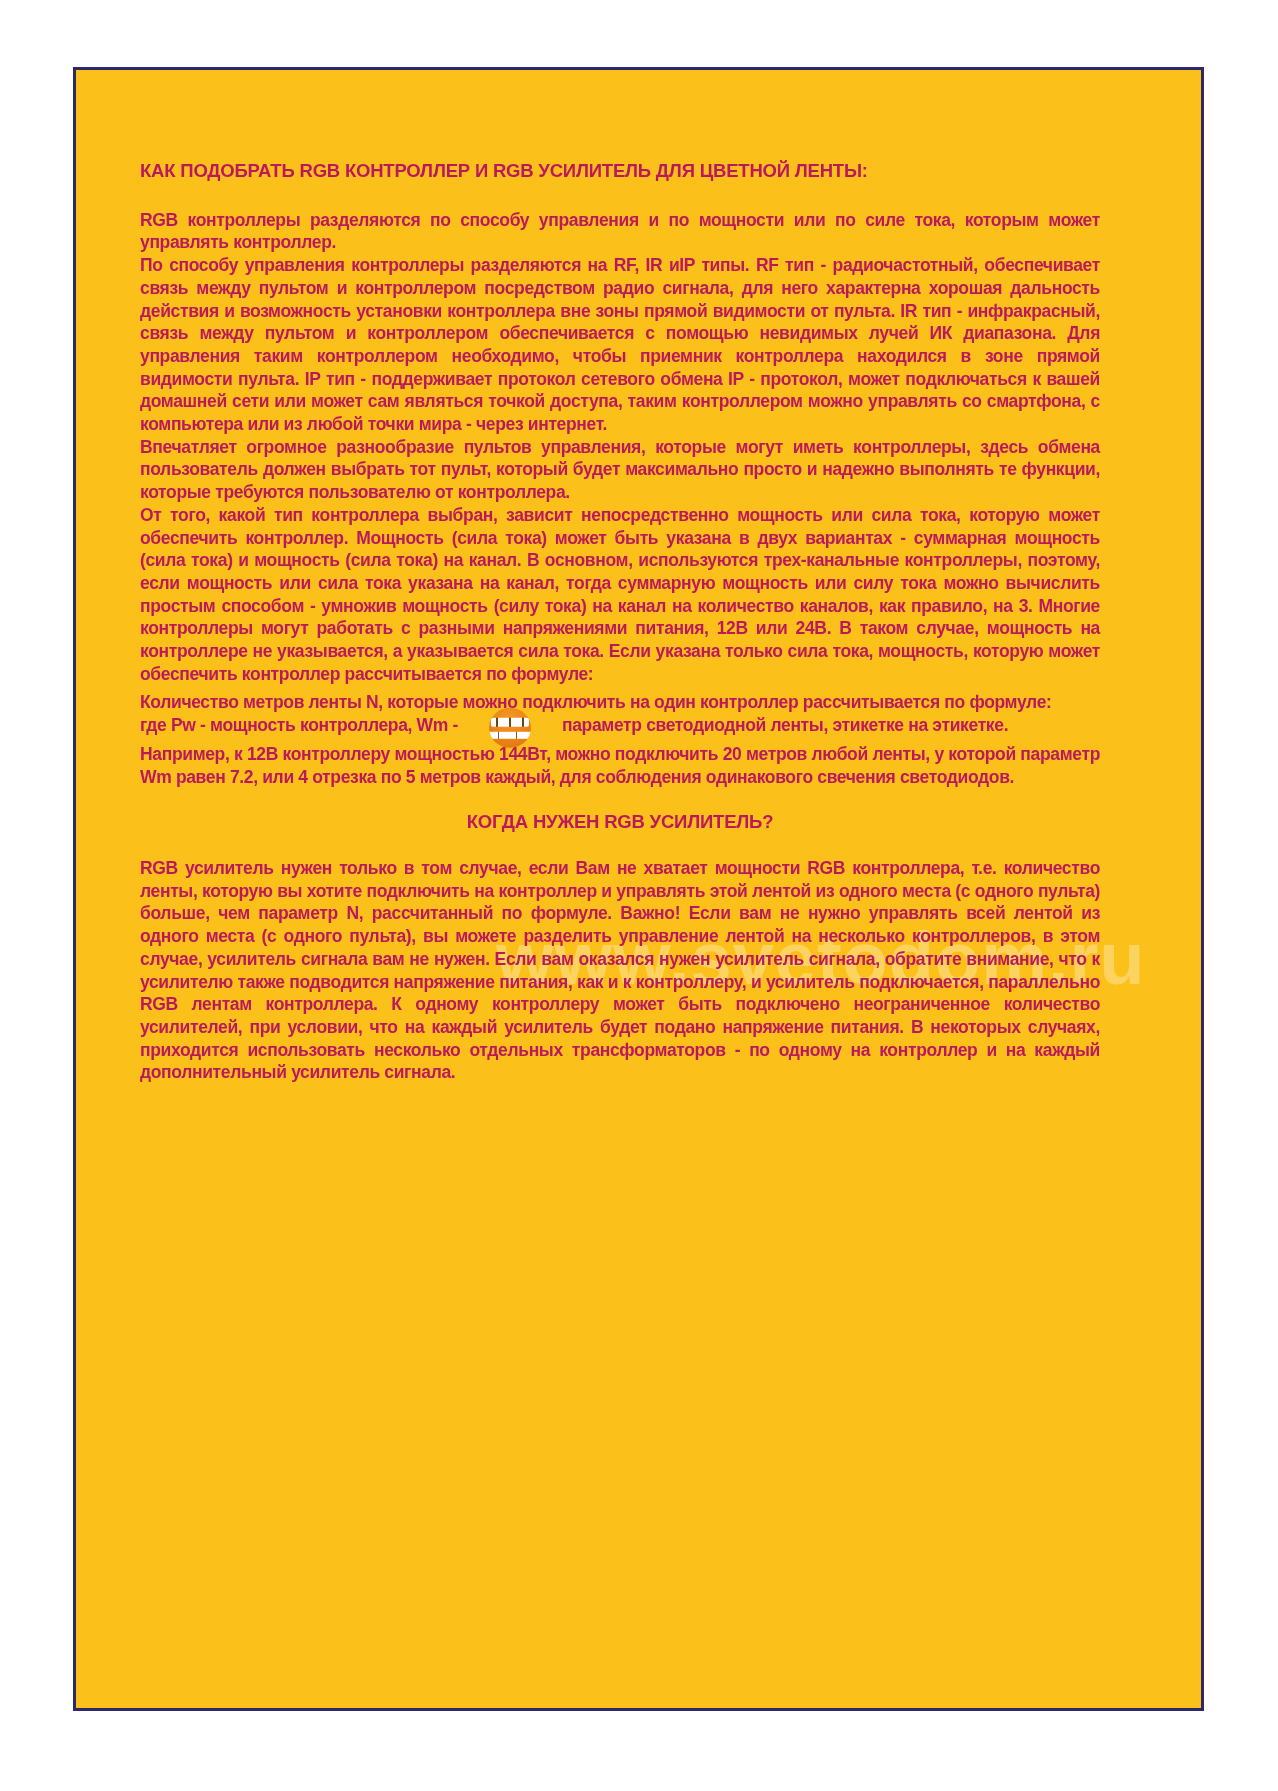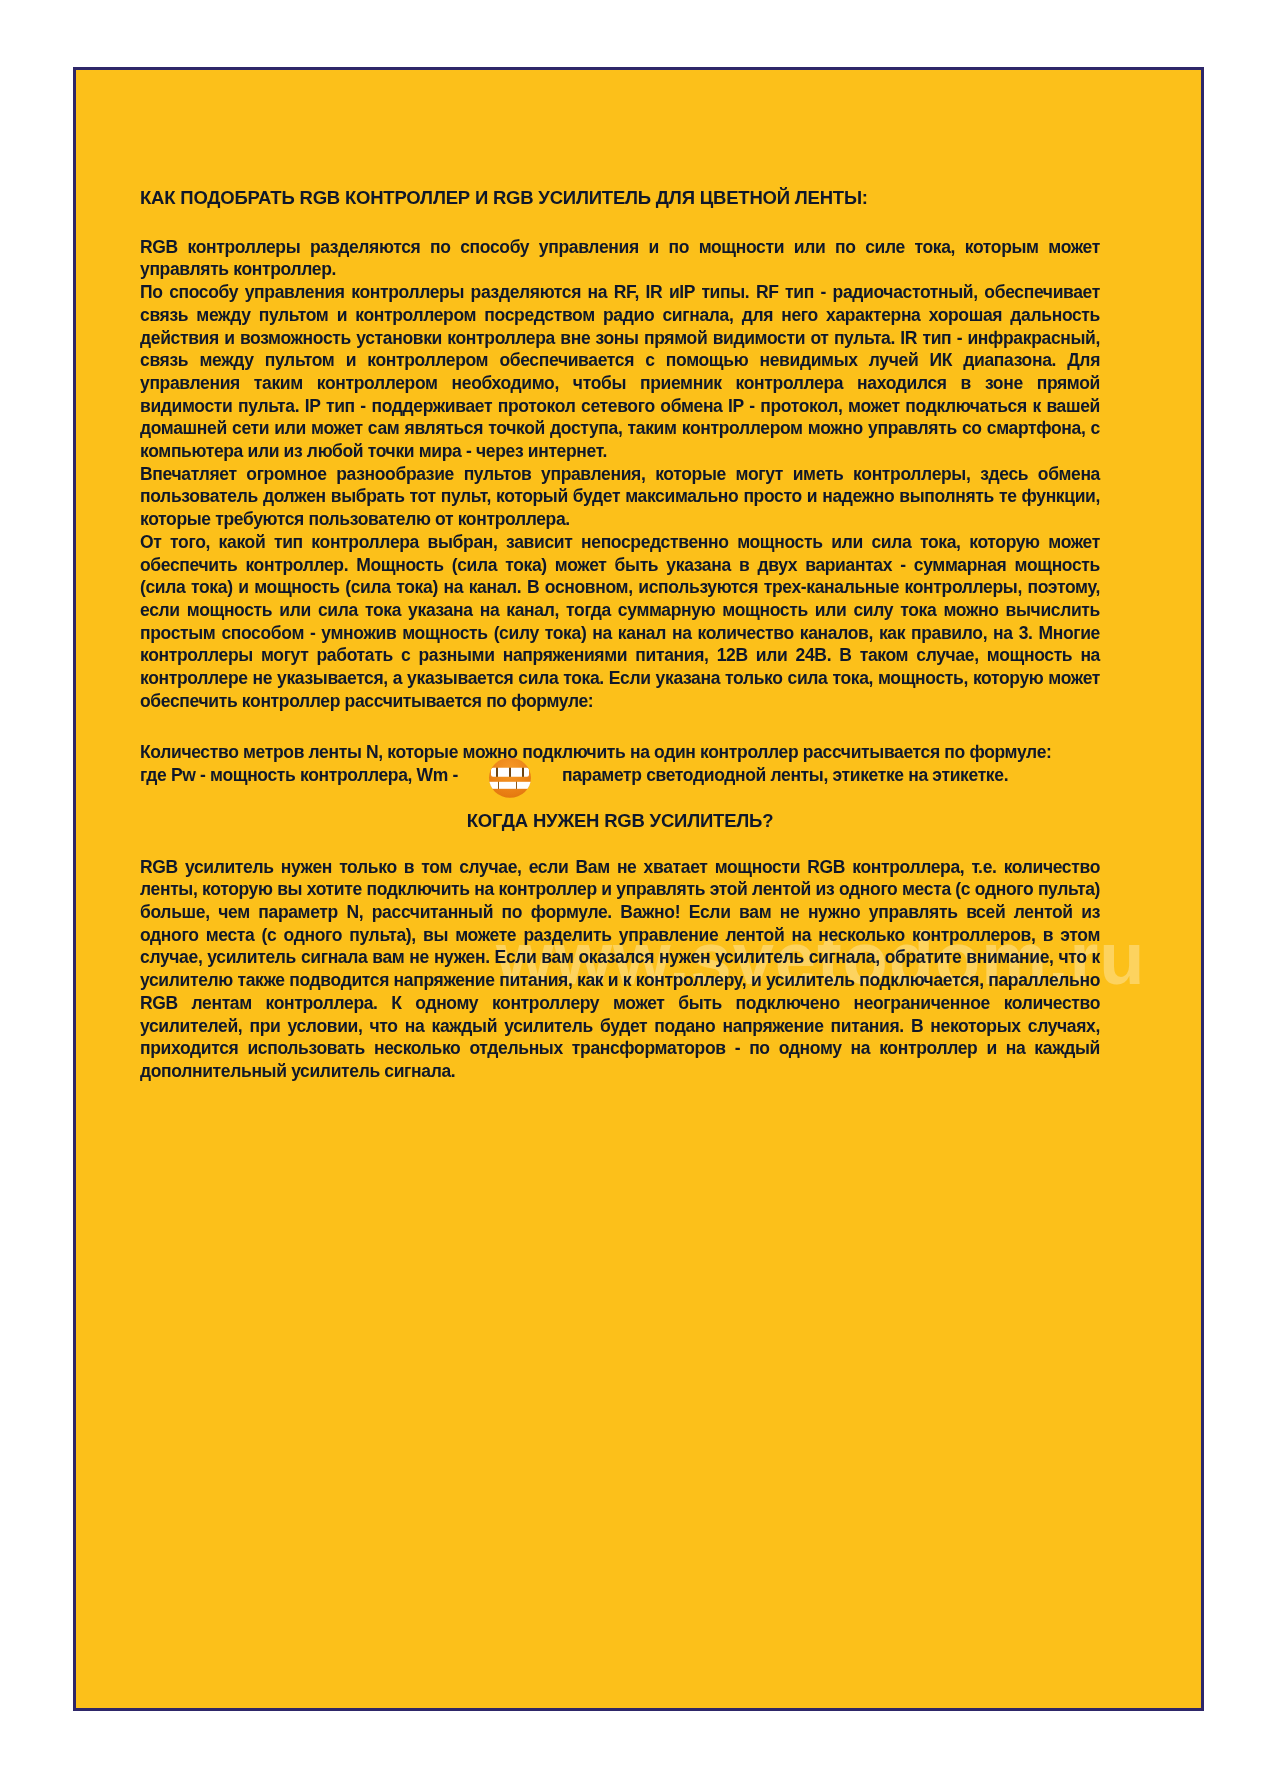--- a/index.html
+++ b/index.html
@@ -11,38 +11,38 @@
   }
   .sheet{
     position:absolute;
     left:73px; top:67px;
     width:1125px; height:1638px;
     background:#fcc01a;
     border:3px solid #2e2769;
   }
   .content{
     position:absolute;
-    left:64px; top:117px;
+    left:64px; top:90px;
     width:960px;
-    color:#0f172a;
+    color:#be185d;
     font-weight:bold;
     font-size:17.5px;
     line-height:22.7px;
     letter-spacing:-0.35px;
   }
   .doc-title{
     font-size:18.5px;
     margin:0 0 26px 0;
     letter-spacing:-0.2px;
   }
   .body-p{
     margin:0;
     text-align:justify;
   }
-  .gap-top{ margin-top:29px; }
+  .gap-top{ margin-top:6px; }
   .formula{
     font-size:19px;
     letter-spacing:0.2px;
     margin:22px 0 24px 312px;
   }
   .formula-2{ margin:22px 0 26px 328px; }
   .section-heading{
     font-size:18.5px;
     margin:23px 0 23px 0;
     letter-spacing:-0.2px;
@@ -106,19 +106,20 @@
     <p class="body-p">Впечатляет огромное разнообразие пультов управления, которые могут иметь контроллеры, здесь обмена пользователь должен выбрать тот пульт, который будет максимально просто и надежно выполнять те функции, которые требуются пользователю от контроллера.</p>
     <p class="body-p">От того, какой тип контроллера выбран, зависит непосредственно мощность или сила тока, которую может обеспечить контроллер. Мощность (сила тока) может быть указана в двух вариантах - суммарная мощность (сила тока) и мощность (сила тока) на канал. В основном, используются трех-канальные контроллеры, поэтому, если мощность или сила тока указана на канал, тогда суммарную мощность или силу тока можно вычислить простым способом - умножив мощность (силу тока) на канал на количество каналов, как правило, на 3. Многие контроллеры могут работать с разными напряжениями питания, 12В или 24В. В таком случае, мощность на контроллере не указывается, а указывается сила тока. Если указана только сила тока, мощность, которую может обеспечить контроллер рассчитывается по формуле:</p>
 
 
 
     <p class="body-p gap-top">Количество метров ленты N, которые можно подключить на один контроллер рассчитывается по формуле:</p>
 
 
     <p class="body-p"><span>где Pw - мощность контроллера, Wm - </span><span class="logo-gap wm"><span class="ball"></span></span><span> параметр светодиодной ленты, этикетке на этикетке.</span></p>
 
+    <p class="body-p gap-top">Например, к 12В контроллеру мощностью 144Вт, можно подключить 20 метров любой ленты, у которой параметр Wm равен 7.2, или 4 отрезка по 5 метров каждый, для соблюдения одинакового свечения светодиодов.</p>
 
     <h2 class="section-heading">КОГДА НУЖЕН RGB УСИЛИТЕЛЬ?</h2>
 
     <p class="body-p">RGB усилитель нужен только в том случае, если Вам не хватает мощности RGB контроллера, т.е. количество ленты, которую вы хотите подключить на контроллер и управлять этой лентой из одного места (с одного пульта) больше, чем параметр N, рассчитанный по формуле. Важно! Если вам не нужно управлять всей лентой из одного места (с одного пульта), вы можете разделить управление лентой на несколько контроллеров, в этом случае, усилитель сигнала вам не нужен. Если вам оказался нужен усилитель сигнала, обратите внимание, что к усилителю также подводится напряжение питания, как и к контроллеру, и усилитель подключается, параллельно RGB лентам контроллера. К одному контроллеру может быть подключено неограниченное количество усилителей, при условии, что на каждый усилитель будет подано напряжение питания. В некоторых случаях, приходится использовать несколько отдельных трансформаторов - по одному на контроллер и на каждый дополнительный усилитель сигнала.</p>
 
   </div>
 </div>
 
 </body></html>

